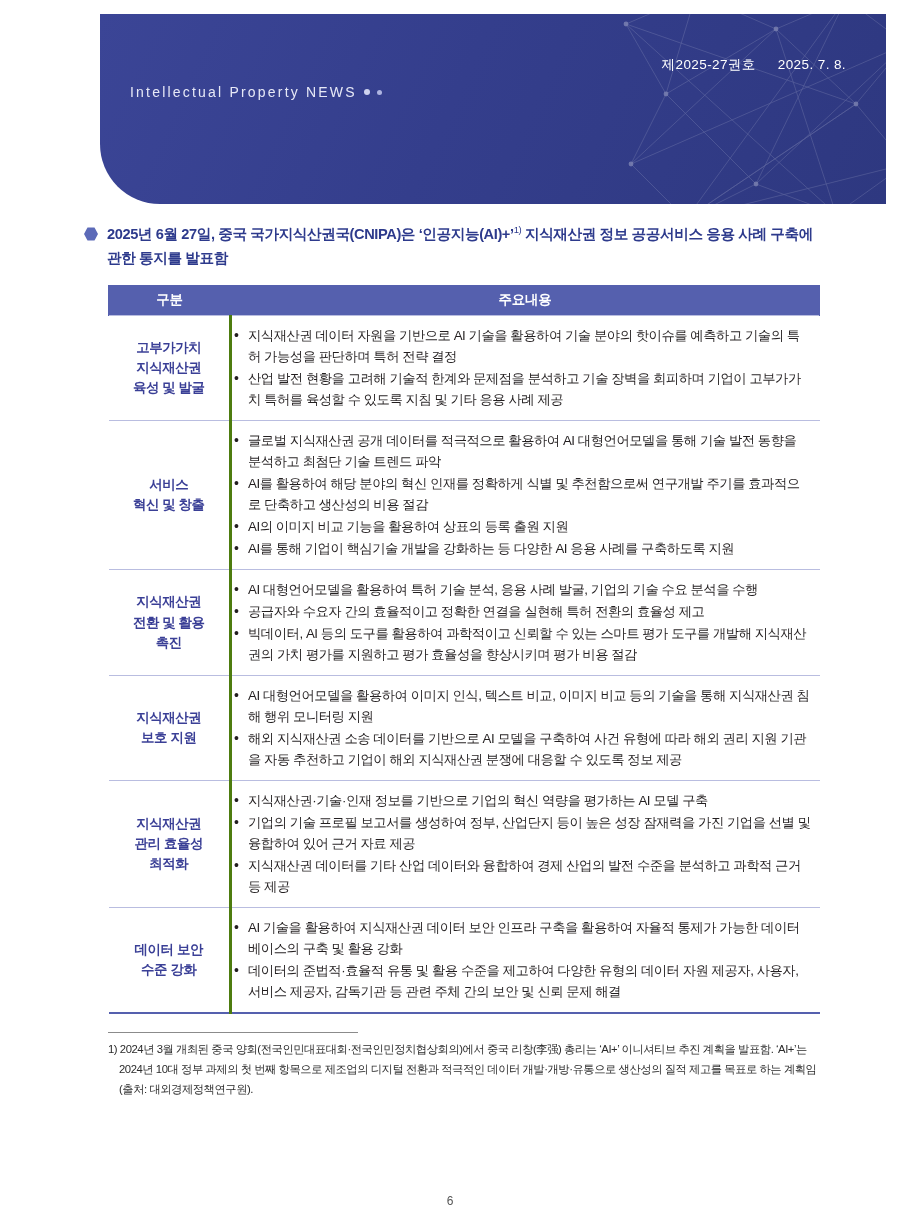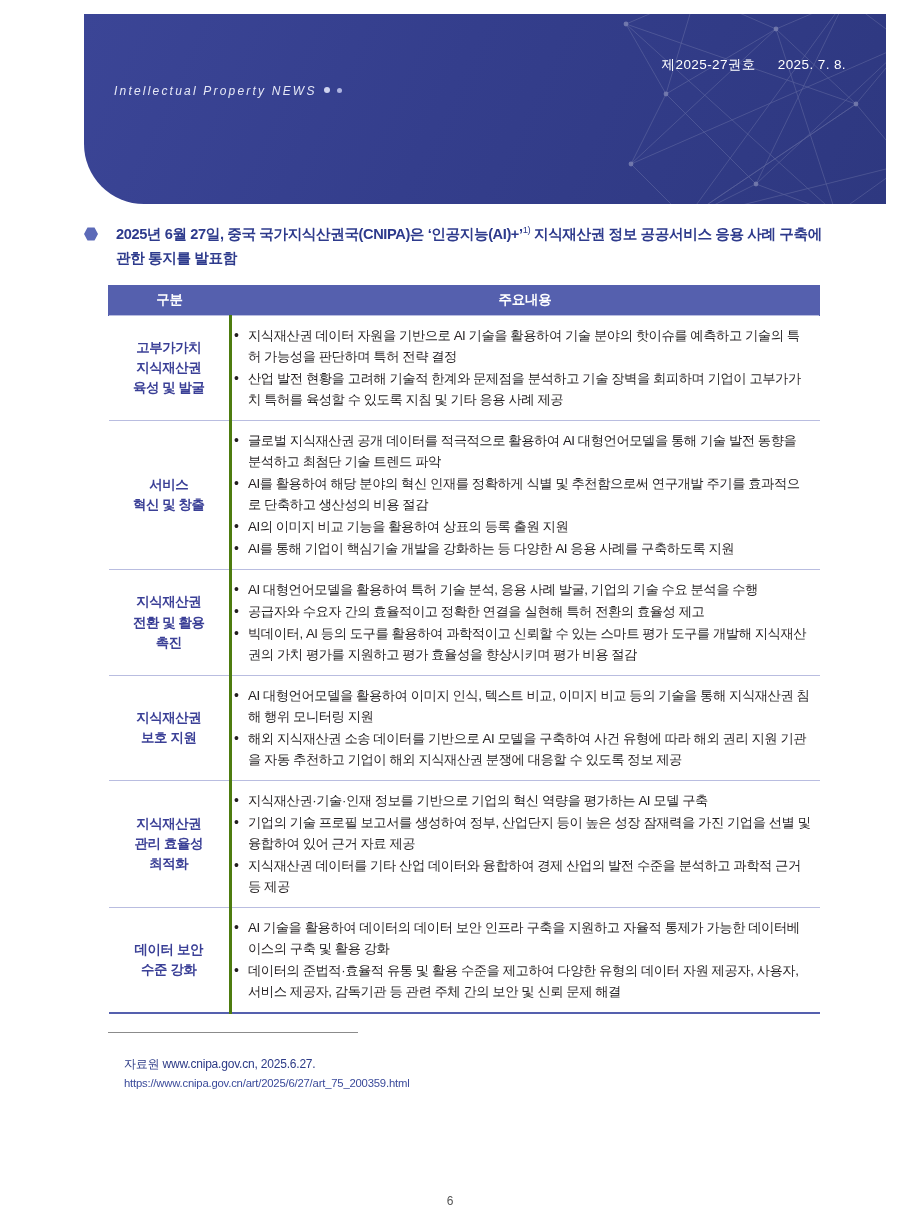--- a/index.html
+++ b/index.html
@@ -10,21 +10,21 @@
     font-family: "Liberation Sans", sans-serif;
     color: #231f20;
     position: relative;
     overflow: hidden;
   }
 
   
   .header-band {
     position: absolute;
     top: 14px;
-    left: 84px;
+    left: 100px;
     right: 14px;
     height: 190px;
     background: linear-gradient(115deg, #3b4596 0%, #343e8c 45%, #2e3880 100%);
     border-bottom-left-radius: 60px;
     overflow: hidden;
   }
   .header-band .net {
     position: absolute;
     right: -40px;
     top: -30px;
@@ -40,24 +40,23 @@
     font-size: 13.5px;
     letter-spacing: .4px;
     white-space: nowrap;
   }
   .issue-line .date { margin-left: 18px; }
   .eyebrow {
     position: absolute;
     top: 70px;
     left: 30px;
     color: #e7e9f7;
-    font-size: 12px;
+    font-size: 14px;
     letter-spacing: 2.2px;
     white-space: nowrap;
-    font-style: italic;
   }
   .eyebrow .dot {
     display: inline-block;
     width: 6px; height: 6px;
     border-radius: 50%;
     background: #cfd3ef;
     margin-left: 7px;
     vertical-align: 2px;
   }
   .eyebrow .dot.small { width: 5px; height: 5px; background:#aeb4e0; }
@@ -76,21 +75,21 @@
   .content {
     position: absolute;
     top: 222px;
     left: 84px;
     width: 740px;
   }
 
   .lead {
     display: flex;
     align-items: flex-start;
-    gap: 18px;
+    gap: 9px;
     color: #2d3a8c;
     font-size: 14.6px;
     font-weight: bold;
     line-height: 1.62;
     letter-spacing: -0.4px;
   }
   .lead .hex {
     flex: none;
     width: 14px; height: 14px;
     margin-top: 5px;
@@ -324,29 +323,26 @@
             </ul>
           </td>
         </tr>
         <tr>
           <td class="cat">
             <div>데이터 보안</div>
             <div>수준 강화</div>
           </td>
           <td class="desc">
             <ul class="bl">
-              <li>AI 기술을 활용하여 데이터의 데이터 보안 인프라 구축을 지원하고 자율적 통제가 가능한 데이터베이스의 구축 및 활용 강화</li>
+              <li>AI 기술을 활용하여 지식재산권 데이터 보안 인프라 구축을 활용하여 자율적 통제가 가능한 데이터베이스의 구축 및 활용 강화</li>
               <li>데이터의 준법적·효율적 유통 및 활용 수준을 제고하여 다양한 유형의 데이터 자원 제공자, 사용자, 서비스 제공자, 감독기관 등 관련 주체 간의 보안 및 신뢰 문제 해결</li>
             </ul>
           </td>
         </tr>
       </tbody>
   </table>
 
   <div class="fn-rule"></div>
-
-  <div class="source">
-    <div>자료원 www.cnipa.gov.cn, 2025.6.27.</div>
-    <div class="url">https://www.cnipa.gov.cn/art/2025/6/27/art_75_200359.html</div>
-  </div>
+  <div class="footnote">1) 2024년 3월 개최된 중국 양회(전국인민대표대회·전국인민정치협상회의)에서 중국 리창(李强) 총리는 ‘AI+’ 이니셔티브 추진 계획을 발표함. ‘AI+’는 2024년 10대 정부 과제의 첫 번째 항목으로 제조업의 디지털 전환과 적극적인 데이터 개발·개방·유통으로 생산성의 질적 제고를 목표로 하는 계획임 (출처: 대외경제정책연구원).</div>
+
 </div>
 
 <div class="pageno">6</div>
 
 </body></html>

